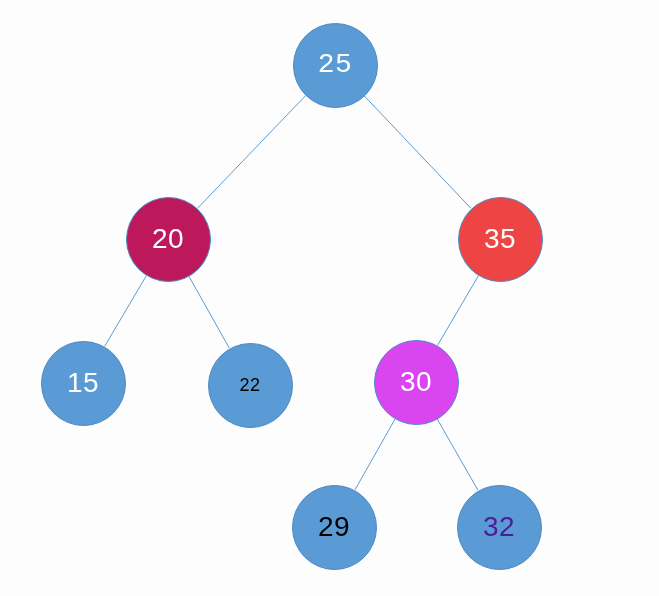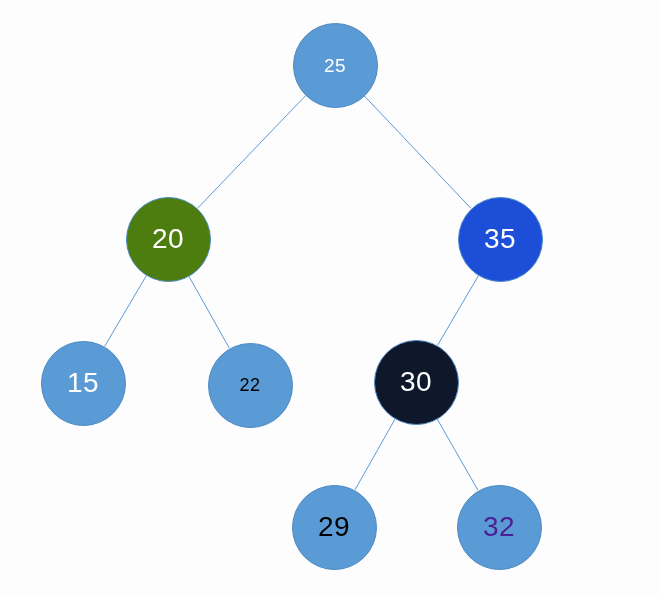--- a/index.html
+++ b/index.html
@@ -54,35 +54,35 @@
       <line x1="364.24" y1="95.84" x2="470.76" y2="208.16" stroke="#5b9bd5" stroke-width="1"></line>
       <line x1="146.40" y1="275.60" x2="104.60" y2="346.40" stroke="#5b9bd5" stroke-width="1"></line>
       <line x1="188.81" y1="276.06" x2="229.19" y2="347.94" stroke="#5b9bd5" stroke-width="1"></line>
       <line x1="478.47" y1="275.65" x2="437.53" y2="345.35" stroke="#5b9bd5" stroke-width="1"></line>
       <line x1="395.08" y1="418.99" x2="354.92" y2="490.01" stroke="#5b9bd5" stroke-width="1"></line>
       <line x1="437.11" y1="418.88" x2="477.89" y2="490.12" stroke="#5b9bd5" stroke-width="1"></line>
     </svg>
 
   <div id="node-layer">
       <div class="tree-node" style="left: 292.5px; top: 22.5px; width: 85px; height: 85px; background: rgb(91, 155, 213); border: 1px solid rgb(74, 137, 196);">
-        <span class="node-label" style="font-size: 19px; color: rgb(255, 255, 255);">25</span>
+        <span class="node-label" style="font-size: 28px; color: rgb(255, 255, 255); font-family: Liberation Mono, monospace;">25</span>
       </div>
-      <div class="tree-node" style="left: 125.5px; top: 196.5px; width: 85px; height: 85px; background: #4d7c0f; border: 1px solid rgb(74, 137, 196);">
+      <div class="tree-node" style="left: 125.5px; top: 196.5px; width: 85px; height: 85px; background: #be185d; border: 1px solid rgb(74, 137, 196);">
         <span class="node-label" style="font-size: 28px; color: rgb(255, 255, 255);">20</span>
       </div>
-      <div class="tree-node" style="left: 457.5px; top: 196.5px; width: 85px; height: 85px; background: #1d4ed8; border: 1px solid rgb(74, 137, 196);">
+      <div class="tree-node" style="left: 457.5px; top: 196.5px; width: 85px; height: 85px; background: #ef4444; border: 1px solid rgb(74, 137, 196);">
         <span class="node-label" style="font-size: 28px; color: rgb(255, 255, 255);">35</span>
       </div>
       <div class="tree-node" style="left: 40.5px; top: 340.5px; width: 85px; height: 85px; background: rgb(91, 155, 213); border: 1px solid rgb(74, 137, 196);">
         <span class="node-label" style="font-size: 28px; color: rgb(255, 255, 255);">15</span>
       </div>
       <div class="tree-node" style="left: 207.5px; top: 342.5px; width: 85px; height: 85px; background: rgb(91, 155, 213); border: 1px solid rgb(74, 137, 196);">
         <span class="node-label" style="font-size: 18px; color: #000000;">22</span>
       </div>
-      <div class="tree-node" style="left: 373.5px; top: 339.5px; width: 85px; height: 85px; background: #0f172a; border: 1px solid rgb(74, 137, 196);">
+      <div class="tree-node" style="left: 373.5px; top: 339.5px; width: 85px; height: 85px; background: #d946ef; border: 1px solid rgb(74, 137, 196);">
         <span class="node-label" style="font-size: 28px; color: rgb(255, 255, 255);">30</span>
       </div>
       <div class="tree-node" style="left: 291.5px; top: 484.5px; width: 85px; height: 85px; background: rgb(91, 155, 213); border: 1px solid rgb(74, 137, 196);">
         <span class="node-label" style="font-size: 28px; color: #000000;">29</span>
       </div>
       <div class="tree-node" style="left: 456.5px; top: 484.5px; width: 85px; height: 85px; background: rgb(91, 155, 213); border: 1px solid rgb(74, 137, 196);">
         <span class="node-label" style="font-size: 28px; color: #4c1d95;">32</span>
       </div>
     </div>
 

